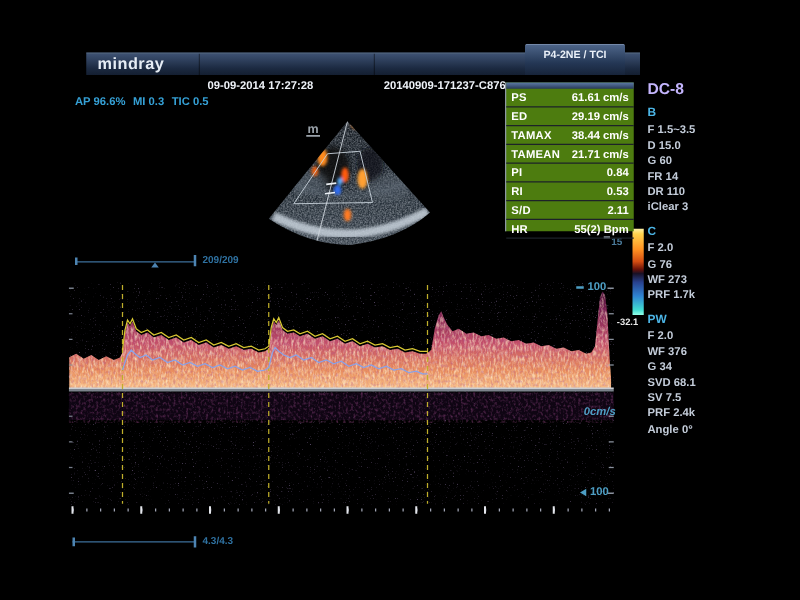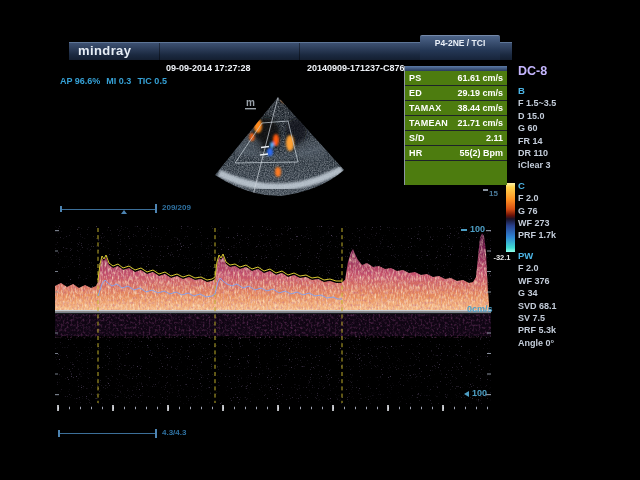--- a/index.html
+++ b/index.html
@@ -141,20 +141,28 @@
       </div>
     <div class="mrow">
         <span class="lab">TAMAX</span>
         <span class="val">38.44 cm/s</span>
       </div>
     <div class="mrow">
         <span class="lab">TAMEAN</span>
         <span class="val">21.71 cm/s</span>
       </div>
     <div class="mrow">
+        <span class="lab">PI</span>
+        <span class="val">0.84</span>
+      </div>
+    <div class="mrow">
+        <span class="lab">RI</span>
+        <span class="val">0.53</span>
+      </div>
+    <div class="mrow">
         <span class="lab">S/D</span>
         <span class="val">2.11</span>
       </div>
     <div class="mrow">
         <span class="lab">HR</span>
         <span class="val">55(2) Bpm</span>
       </div>
   </div>
 
   <div class="sidebar">
@@ -175,21 +183,21 @@
       <div class="line">WF 273</div>
       <div class="line">PRF 1.7k</div>
     </div>
     <div class="sgroup">
       <div class="title">PW</div>
       <div class="line">F 2.0</div>
       <div class="line">WF 376</div>
       <div class="line">G 34</div>
       <div class="line">SVD 68.1</div>
       <div class="line">SV 7.5</div>
-      <div class="line">PRF 5.3k</div>
+      <div class="line">PRF 2.4k</div>
       <div class="line">Angle 0°</div>
     </div>
   </div>
 
   <div class="cbar" style="background:linear-gradient(#fff3a8 0%,#ffd44e 6%,#ff9122 24%,#d44d12 38%,#6b1208 47%,#191126 52%,#28418f 62%,#2f83d2 78%,#41dcd2 94%,#93ffe9 100%);"></div>
   <div class="cbar-label">-32.1</div>
 
   <div class="dtick" style="left:486px;top:181px;"></div>
   <div class="dtick" style="left:483px;top:189px;"></div>
   <div class="depth-label" style="left:489px;top:189px;text-align:center;">15</div>
@@ -289,21 +297,21 @@
         <rect x="222.2" y="183" width="1.6" height="6"></rect>
           <rect x="277.2" y="183" width="1.6" height="6"></rect>
         <rect x="332.2" y="183" width="1.6" height="6"></rect>
           <rect x="387.2" y="183" width="1.6" height="6"></rect>
       </g>
     </g>
   </svg>
 
   <div class="ax-dash" style="left:461px;top:229px;"></div>
   <div class="ax-label" style="left:470px;top:224px;">100</div>
-  <div class="ax-label" style="left:467px;top:304px;">0cm/s</div>
+  <div class="ax-label" style="left:467px;top:324px;font-style:italic;">0cm/s</div>
   <div class="base-arrow" style="left:464px;top:391px;"></div>
   <div class="ax-label" style="left:472px;top:388px;">100</div>
 
   <div>
     <div class="cine-line" style="left:58px;top:433px;width:98px;"></div>
     <div class="cine-tick" style="left:58px;top:430px;height:7px;"></div>
     <div class="cine-tick" style="left:155px;top:429px;height:9px;"></div>
     <div class="cine-text" style="left:162px;top:428px;">4.3/4.3</div>
   </div>
 

